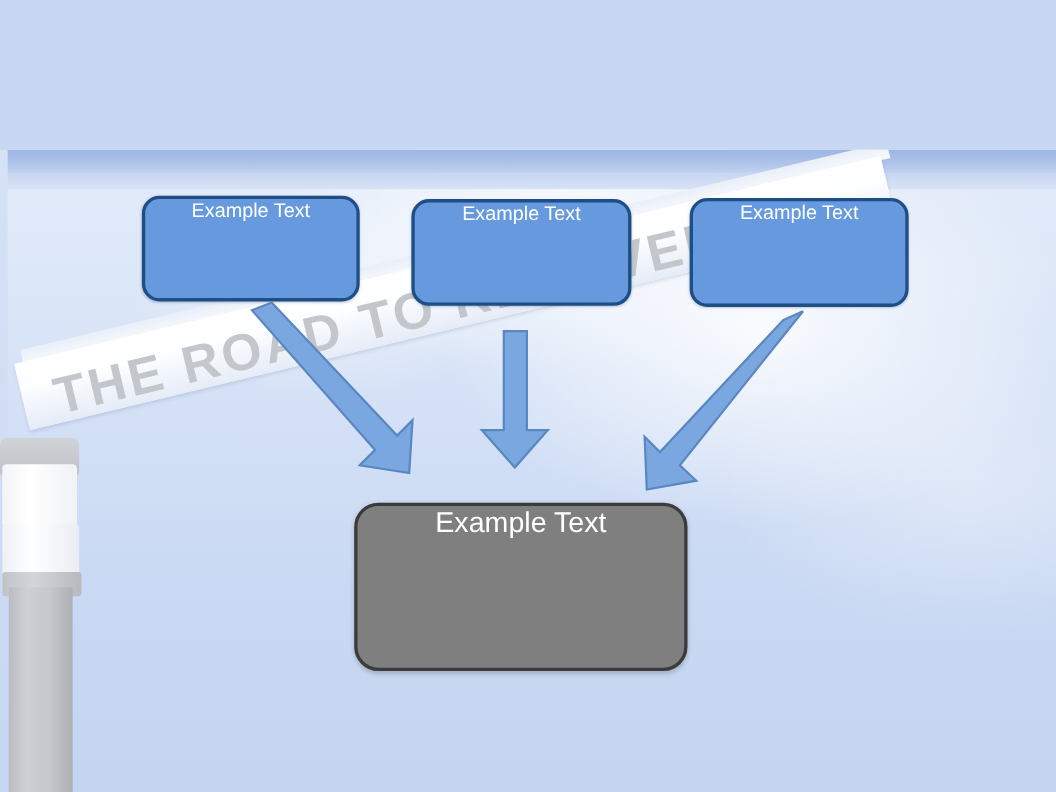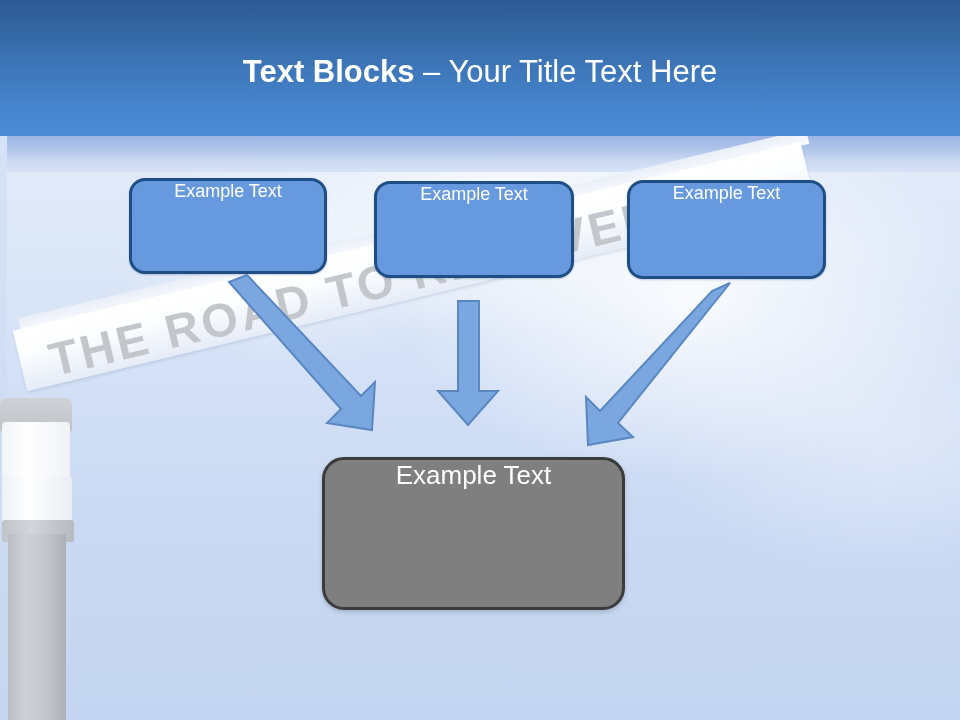--- a/index.html
+++ b/index.html
@@ -232,25 +232,20 @@
       <div class="sign-blade"></div>
       <div class="sign-text">THE ROAD TO RECOVERY</div>
       <div class="sign-cap"></div>
       <div class="sign-collar"></div>
       <div class="sign-collar2"></div>
       <div class="sign-post-base"></div>
       <div class="sign-post"></div>
     </div>
   </div>
 
-  <div class="header">
-    <div class="header-title">
-      <span class="t-bold">Text Blocks</span><span> – Your Title Text Here</span>
-    </div>
-  </div>
 
   <div id="box1" class="box box-blue">
     <span>Example Text</span>
   </div>
   <div id="box2" class="box box-blue">
     <span>Example Text</span>
   </div>
   <div id="box3" class="box box-blue">
     <span>Example Text</span>
   </div>

